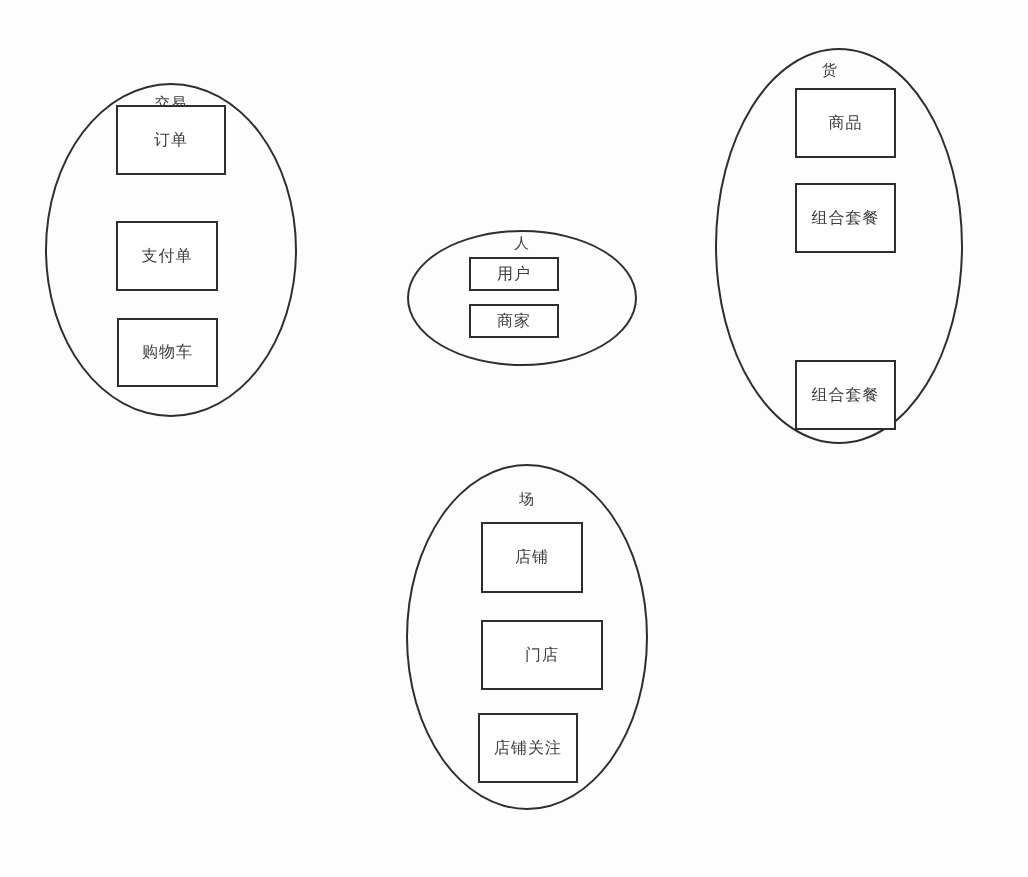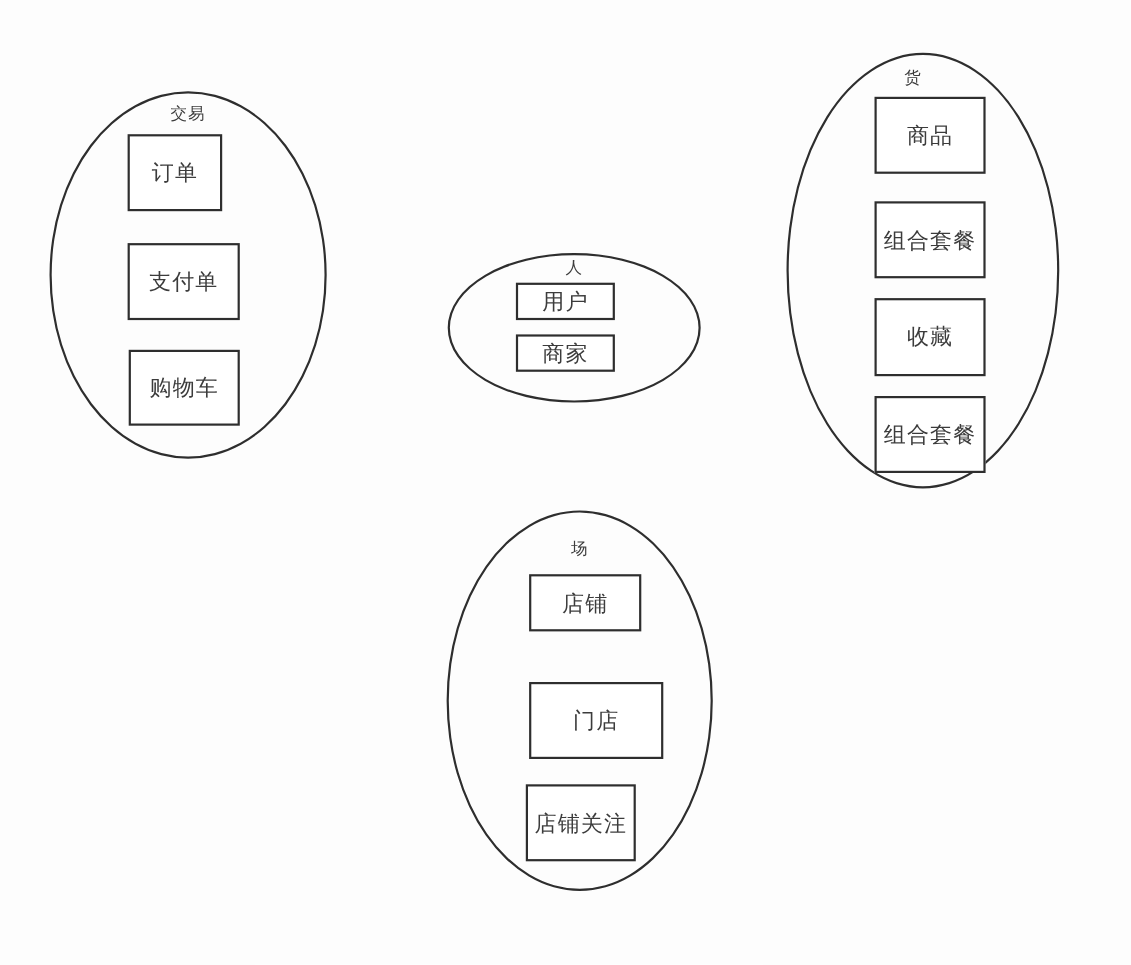--- a/index.html
+++ b/index.html
@@ -33,48 +33,47 @@
     white-space: nowrap;
     letter-spacing: 1px;
   }
   .node {
     position: absolute;
     border: 2px solid var(--stroke);
     background: #ffffff;
     display: flex;
     align-items: center;
     justify-content: center;
-    font-size: 20px;
+    font-size: 16px;
     color: var(--text);
     white-space: nowrap;
     letter-spacing: 1px;
   }
 </style>
 </head>
 <body>
 
 <div class="canvas">
 
   <div class="ellipse" style="left:45px; top:83px; width:252px; height:334px;"></div>
   <div class="group-label" style="left:171px; top:94px;text-align:right;">交易</div>
-  <div class="node" style="left:116px; top:122px; width:86px; height:70px;">订单</div>
+  <div class="node" style="left:116px; top:105px; width:110px; height:70px;">订单</div>
   <div class="node" style="left:116px; top:221px; width:102px; height:70px;">支付单</div>
   <div class="node" style="left:117px; top:318px; width:101px; height:69px;">购物车</div>
 
   <div class="ellipse" style="left:407px; top:230px; width:230px; height:136px;"></div>
   <div class="group-label" style="left:522px; top:234px;">人</div>
   <div class="node" style="left:469px; top:257px; width:90px; height:34px;font-family:Liberation Serif, serif;">用户</div>
   <div class="node" style="left:469px; top:304px; width:90px; height:34px;">商家</div>
 
   <div class="ellipse" style="left:715px; top:48px; width:248px; height:396px;"></div>
   <div class="group-label" style="left:830px; top:61px;">货</div>
   <div class="node" style="left:795px; top:88px; width:101px; height:70px;">商品</div>
   <div class="node" style="left:795px; top:183px; width:101px; height:70px;text-align:center;">组合套餐</div>
-  <div class="node" style="left:795px; top:271px; width:101px; height:71px;">收藏</div>
   <div class="node" style="left:795px; top:360px; width:101px; height:70px;">组合套餐</div>
 
   <div class="ellipse" style="left:406px; top:464px; width:242px; height:346px;"></div>
   <div class="group-label" style="left:527px; top:490px;">场</div>
-  <div class="node" style="left:481px; top:522px; width:102px; height:52px;">店铺</div>
+  <div class="node" style="left:481px; top:522px; width:102px; height:71px;">店铺</div>
   <div class="node" style="left:481px; top:620px; width:122px; height:70px;">门店</div>
   <div class="node" style="left:478px; top:713px; width:100px; height:70px;">店铺关注</div>
 
 </div>
 
 </body></html>

